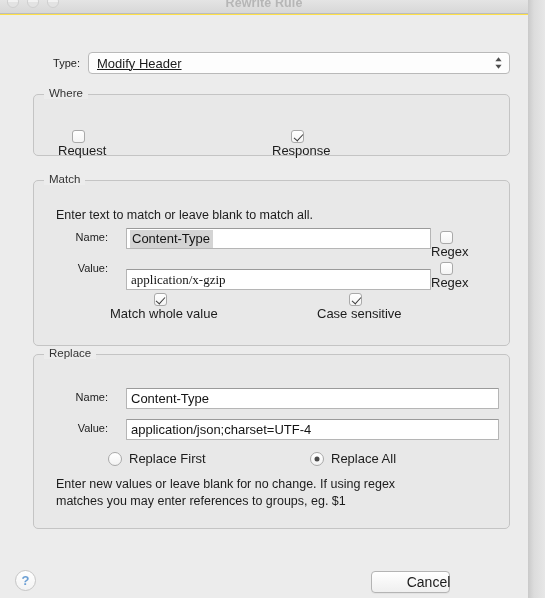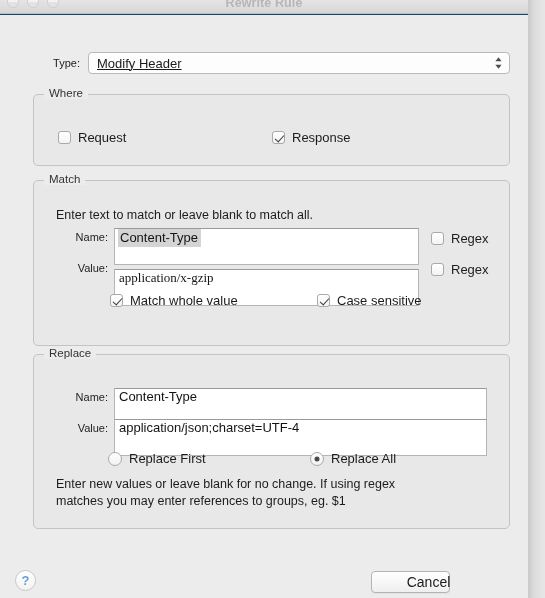--- a/index.html
+++ b/index.html
@@ -10,21 +10,21 @@
     font-family: "Liberation Sans", sans-serif;
     -webkit-font-smoothing: antialiased;
   }
   body { background: #d8d8d8; }
 
   .window {
     position: absolute;
     left: 0; top: 0;
     width: 528px;
     height: 598px;
-    background: #0c4a6e;
+    background: #fde047;
     overflow: hidden;
   }
   .right-shadow {
     position: absolute;
     left: 528px; top: 0;
     width: 17px; height: 598px;
     background: linear-gradient(to right, #c9c9c9 0%, #dcdcdc 35%, #e7e7e7 100%);
   }
 
   
@@ -117,30 +117,31 @@
     background: #e8e8e8;
   }
   .group-title {
     position: absolute;
     top: -8px; left: 10px;
     padding: 0 5px;
     background: #ececec;
     font-size: 11.5px;
     color: #333;
   }
-  #group-where { left: 33px; top: 79px; width: 477px; height: 72px; }
+  #group-where { left: 33px; top: 79px; width: 477px; height: 62px; }
   #group-match { left: 33px; top: 165px; width: 477px; height: 166px; }
   #group-replace { left: 33px; top: 339px; width: 477px; height: 175px; }
 
   
   .check-row {
     position: absolute;
     display: flex; align-items: center;
     font-size: 13px; color: #1c1c1c;
     cursor: default;
+    flex-direction: column;
   }
   .cb {
     width: 13px; height: 13px;
     border: 1px solid #a9a9a9;
     border-radius: 3px;
     background: linear-gradient(to bottom, #ffffff 0%, #f4f4f4 100%);
     margin-right: 7px;
     position: relative;
     flex: none;
   }
@@ -176,31 +177,32 @@
     left: 50%; top: 50%;
     transform: translate(-50%,-50%);
     width: 5px; height: 5px;
     border-radius: 50%;
     background: #4a4a4a;
   }
 
   
   .tf {
     position: absolute;
-    height: 37px;
+    height: 21px;
     background: #ffffff;
     border: 1px solid #b5b5b5;
     border-top-color: #9a9a9a;
     border-radius: 1px;
-    display: flex; align-items: flex-start;
+    display: flex; align-items: center;
     padding: 0 4px;
     font-size: 13px;
     color: #141414;
     overflow: hidden;
     white-space: nowrap;
+    margin-left: 12px;
   }
   .tf .sel {
     background: #d4d4d4;
     padding: 1px 3px 2px 2px;
     margin-left: -1px;
   }
 
   .helper-text {
     position: absolute;
     font-size: 12.5px;

